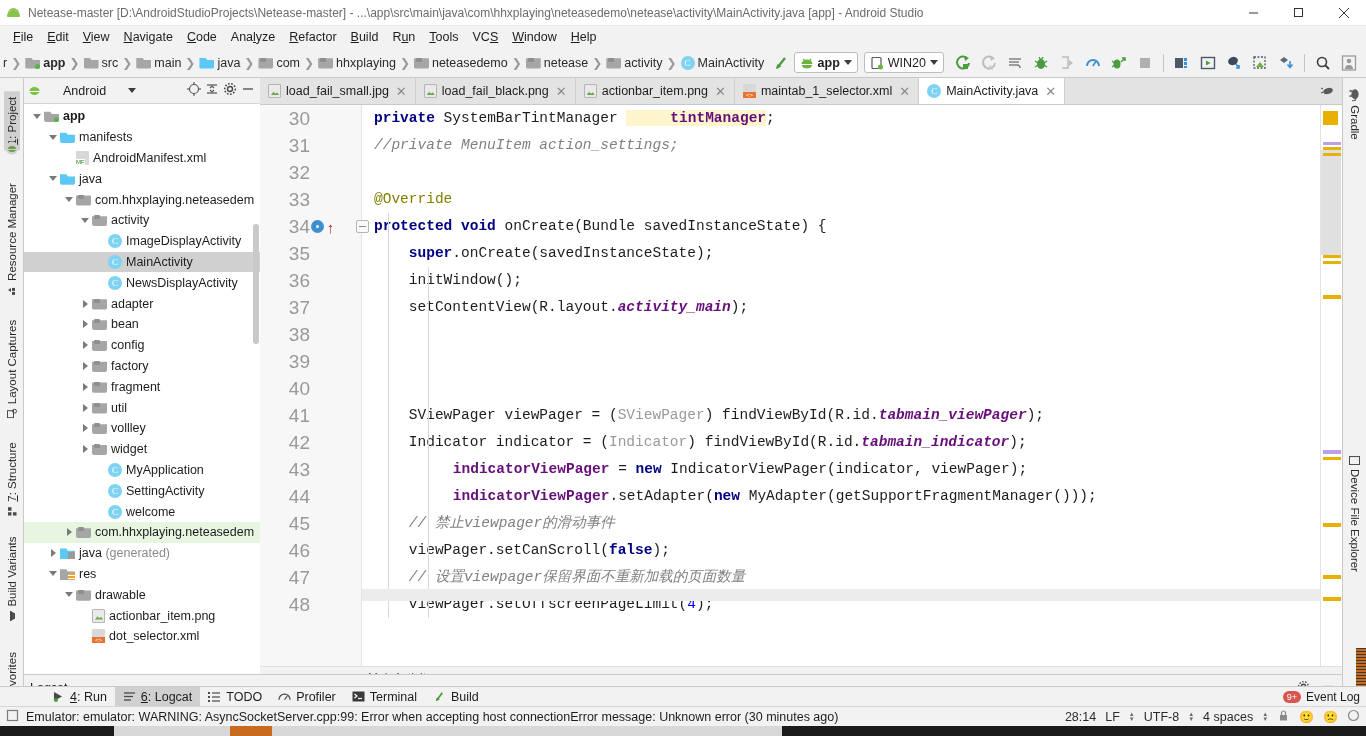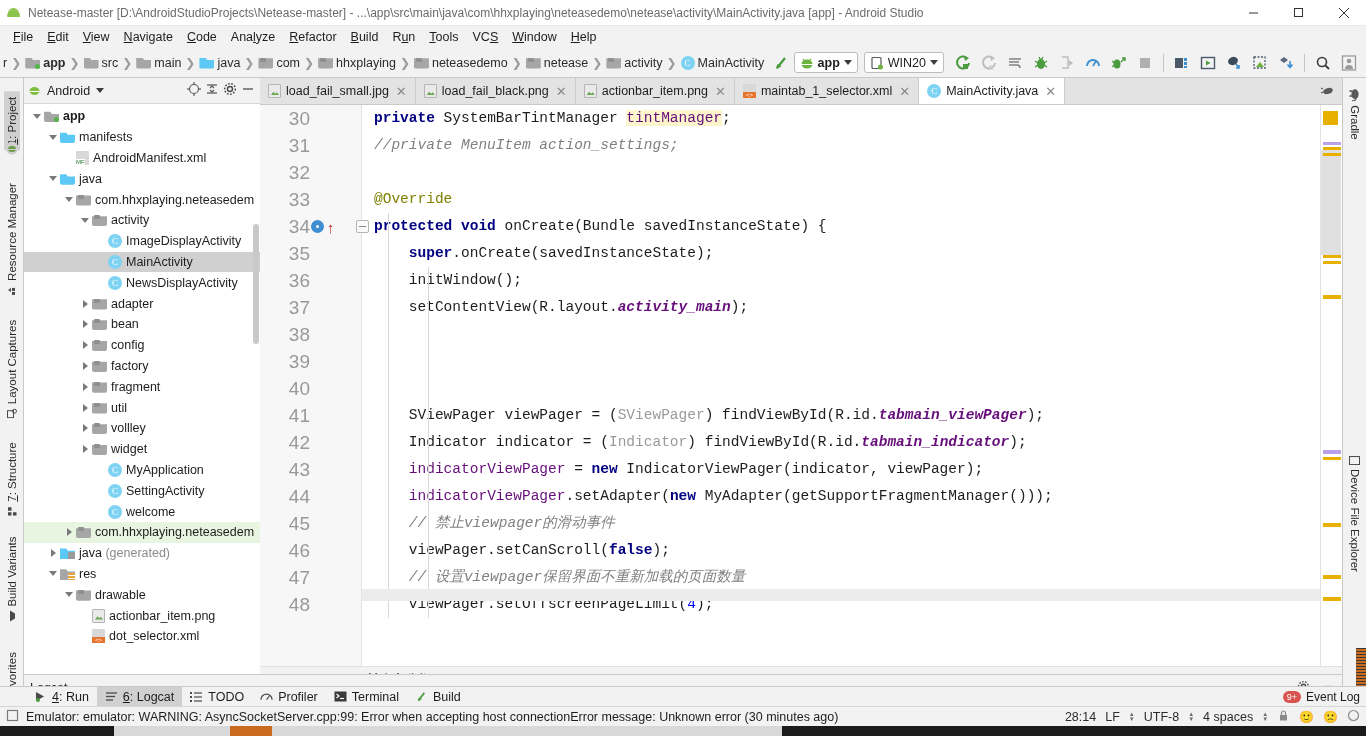--- a/index.html
+++ b/index.html
@@ -109,21 +109,21 @@
   }
   .vlabel.up { transform: translateX(-50%) rotate(-90deg); }
   .vlabel.down { transform: translateX(-50%) rotate(90deg); }
   .vlabel.sel { background:#d0d0d0; }
   .vlabel u { text-decoration: underline; }
 
   
   .project-panel { width: 236px; background: #fff; display: flex; flex-direction: column; flex:none; }
   .panel-head {
     height: 26px; background: #f2f2f2; display: flex; align-items: center;
-    padding: 0 4px; gap: 6px; border-bottom: 1px solid #d6d6d6;
+    padding: 0 4px; gap: 22px; border-bottom: 1px solid #d6d6d6;
   }
   .panel-head .ph-title { font-size:12.5px; display:flex; align-items:center; gap:4px; }
   .ph-right { margin-left:auto; display:flex; align-items:center; gap:2px; }
   .tree {
     flex: 1; overflow: hidden; background: #fff; padding-top: 2px;
     font-size: 12.5px; position: relative;
   }
   .trow {
     height: 20.8px; display: flex; align-items: center; white-space: nowrap;
     padding-right: 4px;
@@ -206,21 +206,21 @@
   .lnum {
     width: 52px; text-align: right; color:#999999; font-size:19px; flex:none;
     font-family:"Liberation Sans", sans-serif; padding-right:2px;
   }
   .gmark { width:50px; flex:none; position:relative; height:27px; }
   .ctext { padding-left: 12px; }
   .kw { color:#000080; font-weight:bold;font-family:Liberation Mono, monospace; }
   .cmt { color:#808080; font-style: italic; }
   .anno { color:#808000; }
   .fld { color:#660e7a; font-weight:bold; font-style:italic; }
-  .fldb { color:#660e7a; font-weight:normal; }
+  .fldb { color:#660e7a; font-weight:bold;padding-left:44px; }
   .num { color:#0000ff; }
   .grey { color:#9a9a9a; }
   .hl { background:#fdf6cd; }
 
   .indent-guide {
     position:absolute; width:1px; background:#d8d8d8;
   }
   .bp-icon {
     position:absolute; left:-1px; top:7px; width:13px; height:13px; border-radius:50%;
     background:#3d8fd1; border:2px solid #3d8fd1;
@@ -259,21 +259,21 @@
   .lc-check { display:flex; align-items:center; gap:4px; font-size:12.5px; }
   .chk {
     width:13px;height:13px;background:#2f7fd1;border-radius:2px;position:relative;
   }
   .chk::after{content:"";position:absolute;left:3px;top:2px;width:4px;height:7px;
     border:solid #fff;border-width:0 2px 2px 0;transform:rotate(42deg);}
 
   
   .twbar {
     position:absolute; left:0; right:0; bottom:30px; height:20px; background:#f2f2f2;
-    display:flex; align-items:center; border-top:1px solid #c9c9c9; padding-left:26px;
+    display:flex; align-items:center; border-top:1px solid #c9c9c9; padding-left:44px;
   }
   .twitem {
     display:flex; align-items:center; gap:5px; padding:1px 8px; font-size:12.5px;
     height:20px; color:#1d1d1d;
   }
   .twitem.sel { background:#d0d0d0; }
   .twitem u { text-decoration: underline; }
   .tw-right { margin-left:auto; display:flex; align-items:center; gap:5px; padding-right:6px; }
   .badge {
     background:#d9534f; color:#fff; font-size:9px; border-radius:8px;

